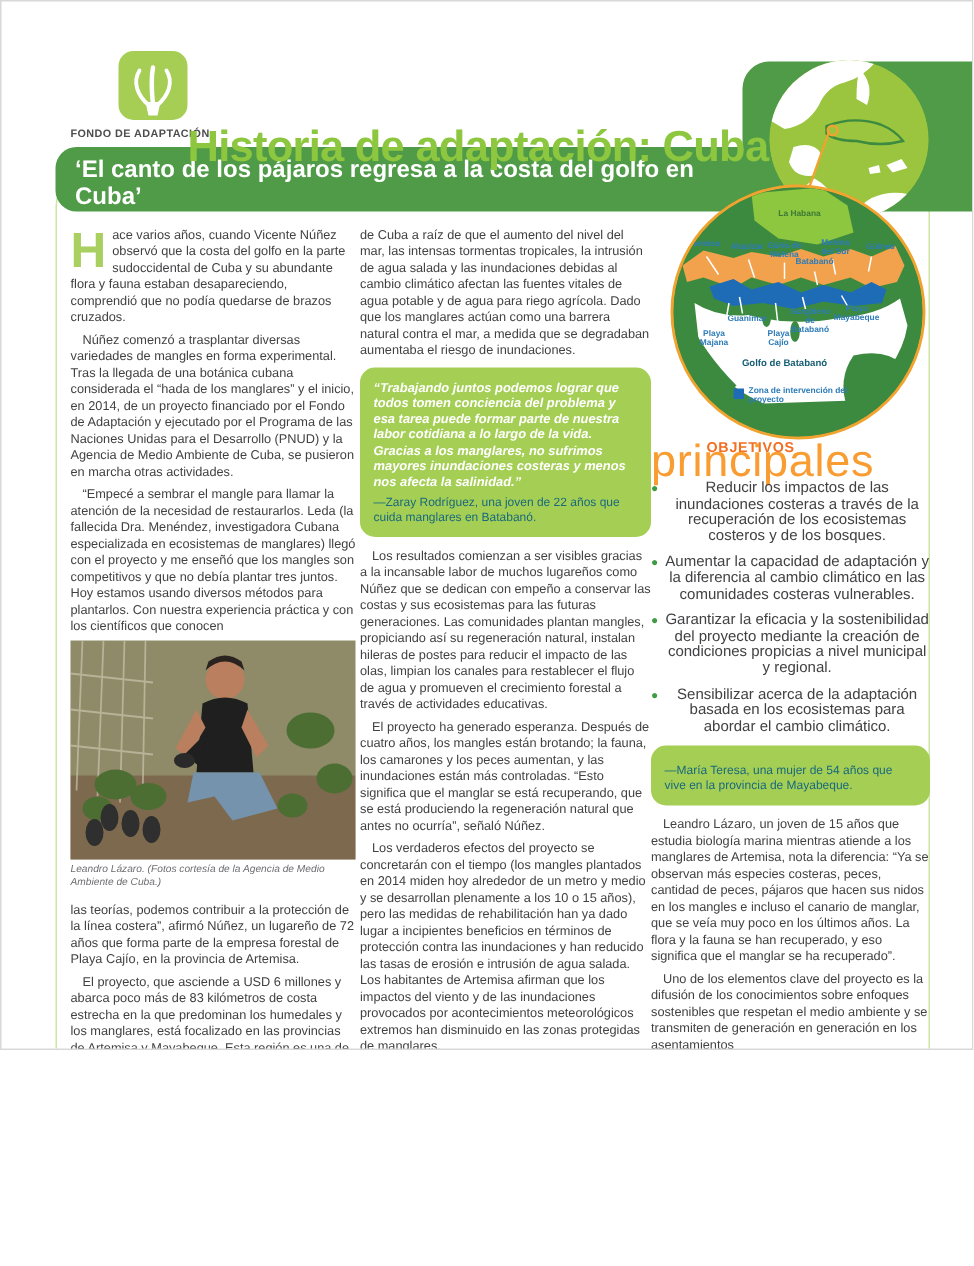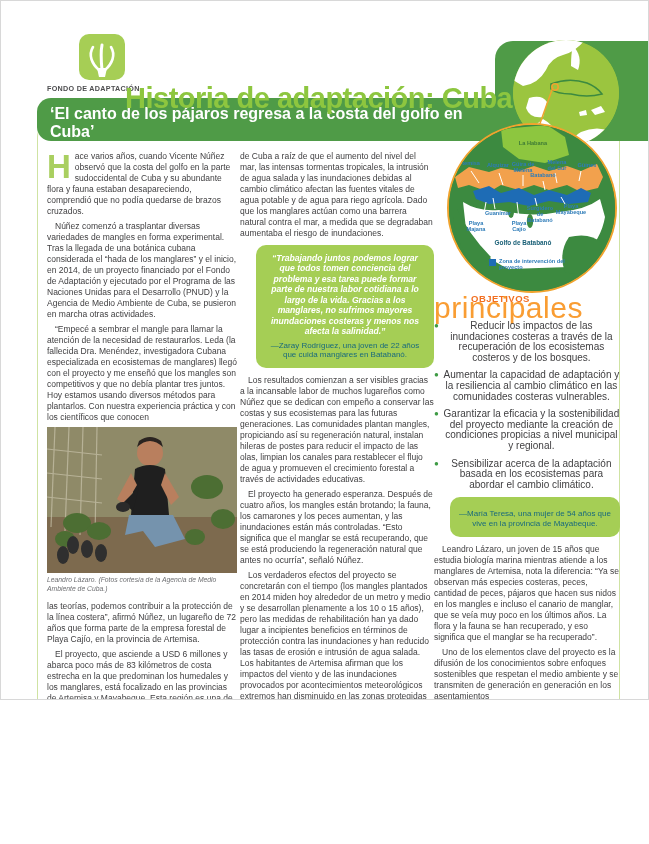--- a/index.html
+++ b/index.html
@@ -42,22 +42,22 @@
   
   .col{position:absolute; z-index:4; font-size:8.5px; line-height:11px;}
   .col p{margin:0 0 4px 0;}
   .col p.ind{text-indent:8px;}
   .dropcap{float:left; font-size:33px; line-height:29px; font-weight:bold;
     color:#a9cf60; margin:1px 4px 0 0;}
   .col1{left:46px; top:150px; width:190px;}
   .col2{left:239px; top:150px; width:194px;}
   .col3{left:433px; top:292px; width:186px;}
   
-  .quote{background:#a5ce55; border-radius:10px; padding:8px 9px; text-align:center;
-    margin:6px 0 7px 16px;}
+  .quote{background:#a5ce55; border-radius:10px; padding:8px 9px; text-align:left;
+    margin:6px 0 7px 0;}
   .quote .qtext{color:#ffffff; font-weight:bold; font-style:italic;
     font-size:8.6px; line-height:1.22;}
   .quote .attr{color:#196a7c; font-weight:normal; font-size:8px; line-height:1.2; margin-top:4px;}
   
   .photo{position:relative; width:190px; height:146px; margin-top:4px; overflow:hidden;
     background:linear-gradient(180deg,#9aa37c 0%,#8c8f6d 40%,#8a7a5c 75%,#7d6a4e 100%);}
   .caption{font-size:6.8px; font-style:italic; color:#6d6e71; line-height:1.3;
     margin:3px 0 7px 0;}
   
   .obj-kicker{margin-left:37px; font-size:9.5px; font-weight:bold; letter-spacing:.5px;
@@ -223,21 +223,21 @@
 
   <div class="col col3">
     <div class="obj-kicker">OBJETIVOS</div>
     <div class="obj-title">principales</div>
     <div class="obj-item">
       <span class="dot">●</span>
       <span class="txt">Reducir los impactos de las inundaciones costeras a través de la recuperación de los ecosistemas costeros y de los bosques.</span>
     </div>
     <div class="obj-item">
       <span class="dot">●</span>
-      <span class="txt">Aumentar la capacidad de adaptación y la resiliencia al cambio climático en las comunidades costeras vulnerables.</span>
+      <span class="txt">Aumentar la capacidad de adaptación y la diferencia al cambio climático en las comunidades costeras vulnerables.</span>
     </div>
     <div class="obj-item">
       <span class="dot">●</span>
       <span class="txt">Garantizar la eficacia y la sostenibilidad del proyecto mediante la creación de condiciones propicias a nivel municipal y regional.</span>
     </div>
     <div class="obj-item">
       <span class="dot">●</span>
       <span class="txt">Sensibilizar acerca de la adaptación basada en los ecosistemas para abordar el cambio climático.</span>
     </div>
     <div class="quote">

